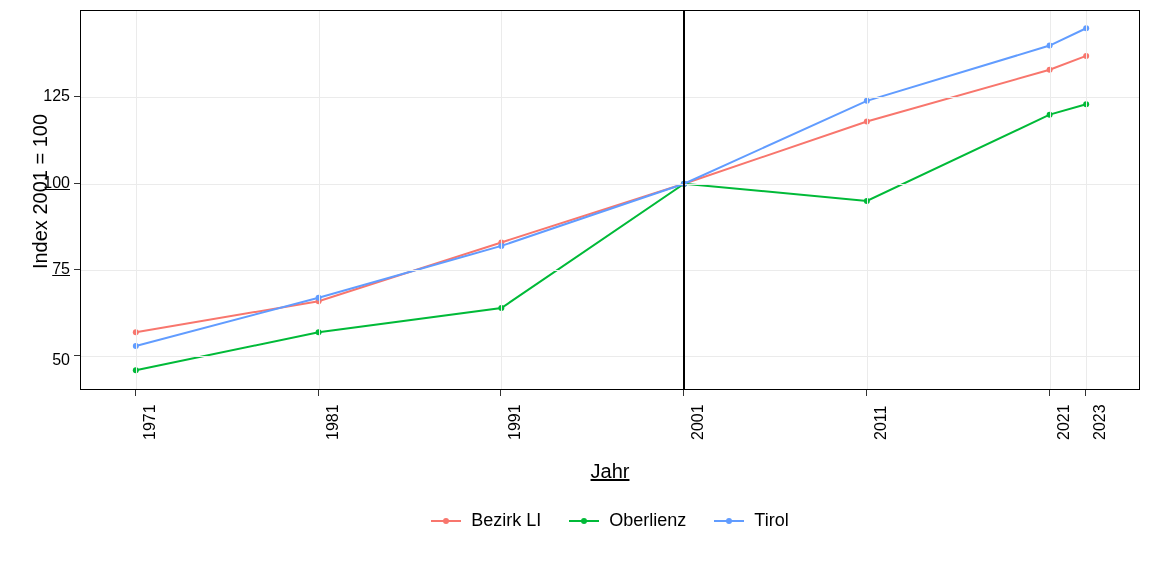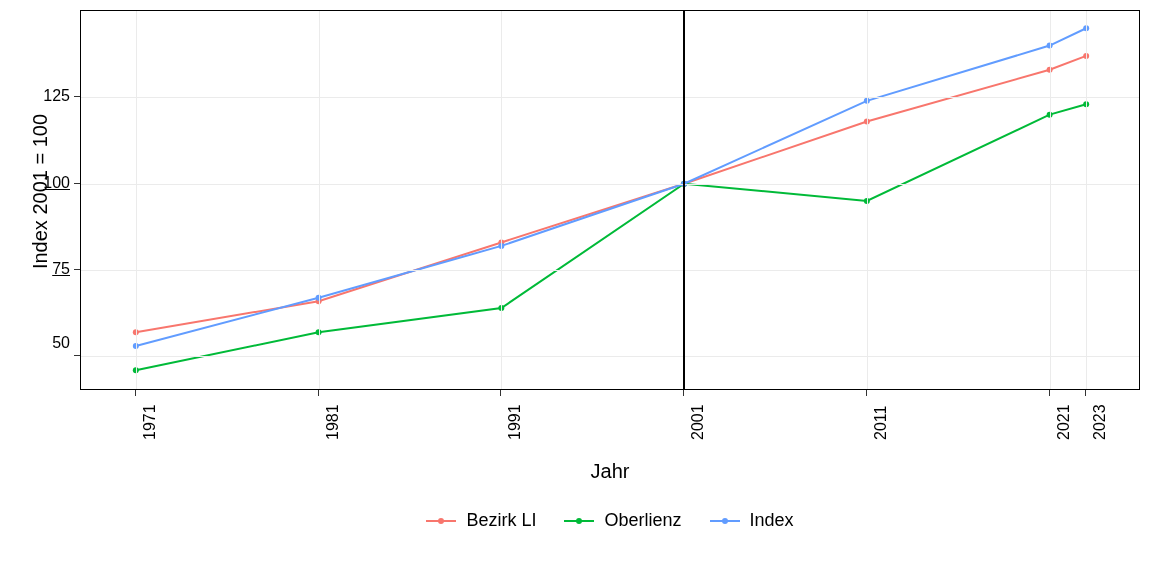--- a/index.html
+++ b/index.html
@@ -148,21 +148,21 @@
       <div class="vgrid" style="left: 237.586px;"></div>
       <div class="vgrid" style="left: 420.345px;"></div>
       <div class="vgrid" style="left: 603.103px;"></div>
       <div class="vgrid" style="left: 785.862px;"></div>
       <div class="vgrid" style="left: 968.621px;"></div>
       <div class="vgrid" style="left: 1005.17px;"></div>
       <div class="refline" style="left: 602.103px;"></div>
     </div>
 
   <div id="yticks">
-      <div class="ytick-label" style="left: 30px; width: 40px; top: 343px;">50</div>
+      <div class="ytick-label" style="left: 30px; width: 40px; top: 360px;">50</div>
       <div class="ytick-mark" style="left: 74px; top: 355.455px;"></div>
       <div class="ytick-label" style="left: 30px; width: 40px; top: 269.091px; text-decoration: underline;">75</div>
       <div class="ytick-mark" style="left: 74px; top: 269.091px;"></div>
       <div class="ytick-label" style="left: 30px; width: 40px; top: 182.727px; text-decoration: underline;">100</div>
       <div class="ytick-mark" style="left: 74px; top: 182.727px;"></div>
       <div class="ytick-label" style="left: 30px; width: 40px; top: 96.3636px; text-align: right;">125</div>
       <div class="ytick-mark" style="left: 74px; top: 96.3636px;"></div>
     </div>
 
   <div id="xticks">
@@ -175,30 +175,30 @@
       <div class="xtick-mark" style="left: 683.103px; top: 390px;"></div>
       <div class="xtick-label" style="left: 689.103px; top: 440px;">2001</div>
       <div class="xtick-mark" style="left: 865.862px; top: 390px;"></div>
       <div class="xtick-label" style="left: 871.862px; top: 440px;">2011</div>
       <div class="xtick-mark" style="left: 1048.62px; top: 390px;"></div>
       <div class="xtick-label" style="left: 1054.62px; top: 440px;">2021</div>
       <div class="xtick-mark" style="left: 1085.17px; top: 390px;"></div>
       <div class="xtick-label" style="left: 1091.17px; top: 440px;">2023</div>
     </div>
 
-  <div class="axis-title-x" id="x-axis-title" style="left: 80px; width: 1060px; top: 460px;">Jahr</div>
+  <div class="axis-title-x" id="x-axis-title" style="left: 80px; width: 1060px; top: 460px; text-decoration: underline;">Jahr</div>
 
   <div class="legend" id="legend" style="left: 80px; width: 1060px; top: 510px;">
       <div class="legend-item">
         <div class="legend-swatch" style="background: rgb(248, 118, 109);"></div>
         <span>Bezirk LI</span>
       </div>
       <div class="legend-item">
         <div class="legend-swatch" style="background: rgb(0, 186, 56);"></div>
         <span>Oberlienz</span>
       </div>
       <div class="legend-item">
         <div class="legend-swatch" style="background: rgb(97, 156, 255);"></div>
-        <span>Index</span>
+        <span>Tirol</span>
       </div>
     </div>
 
 </div>
 
 </body></html>

